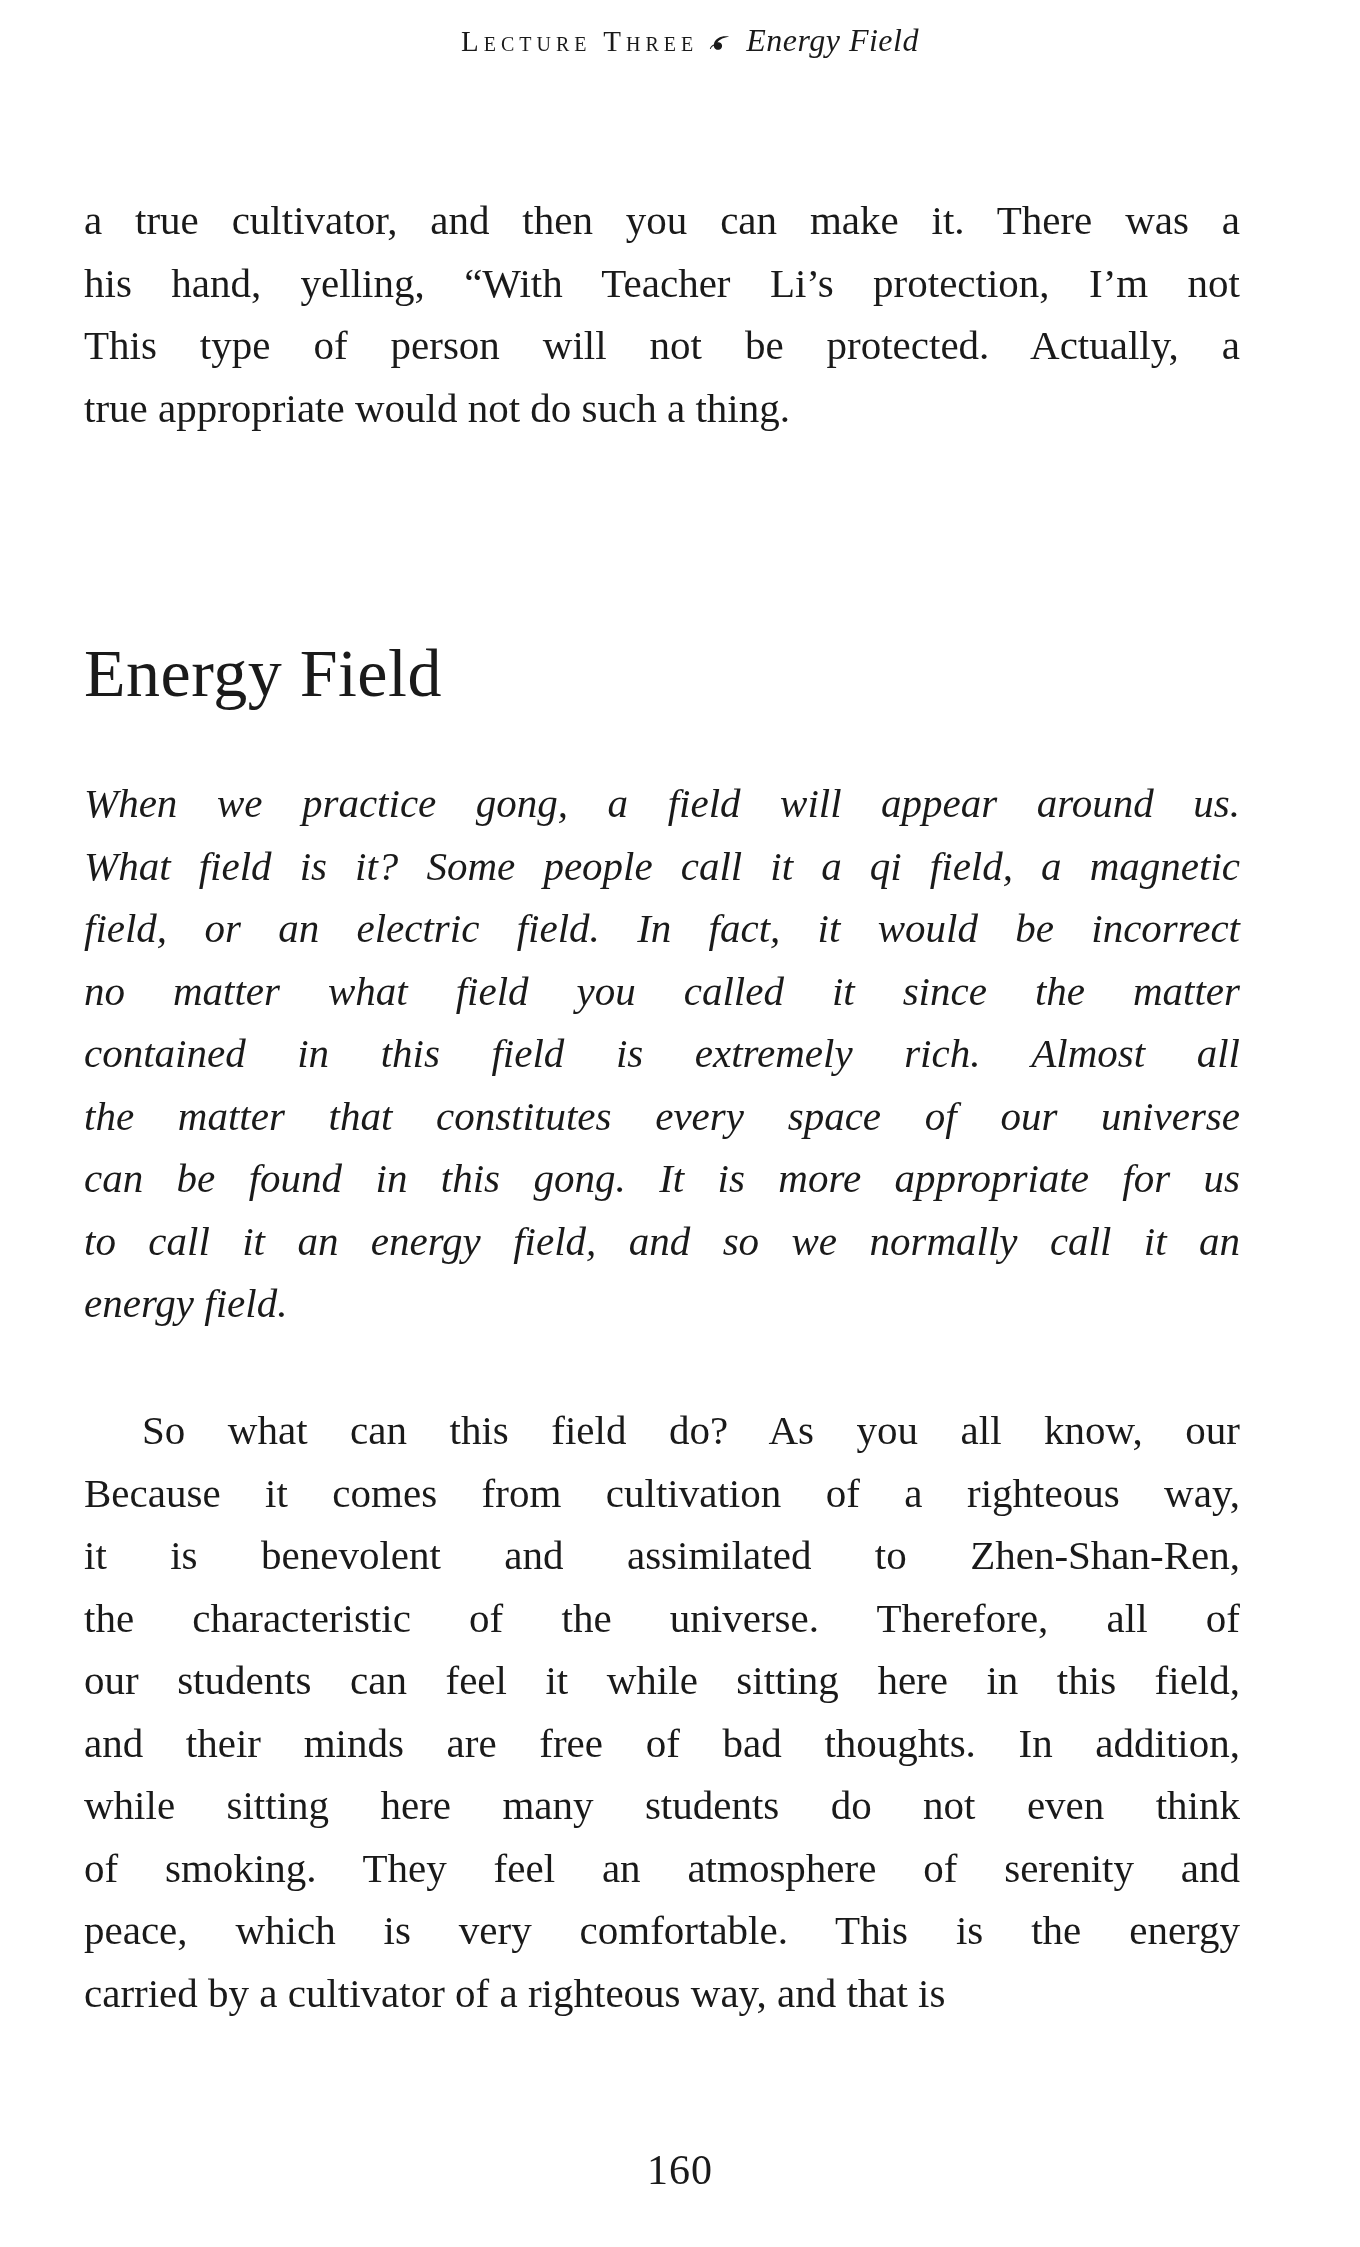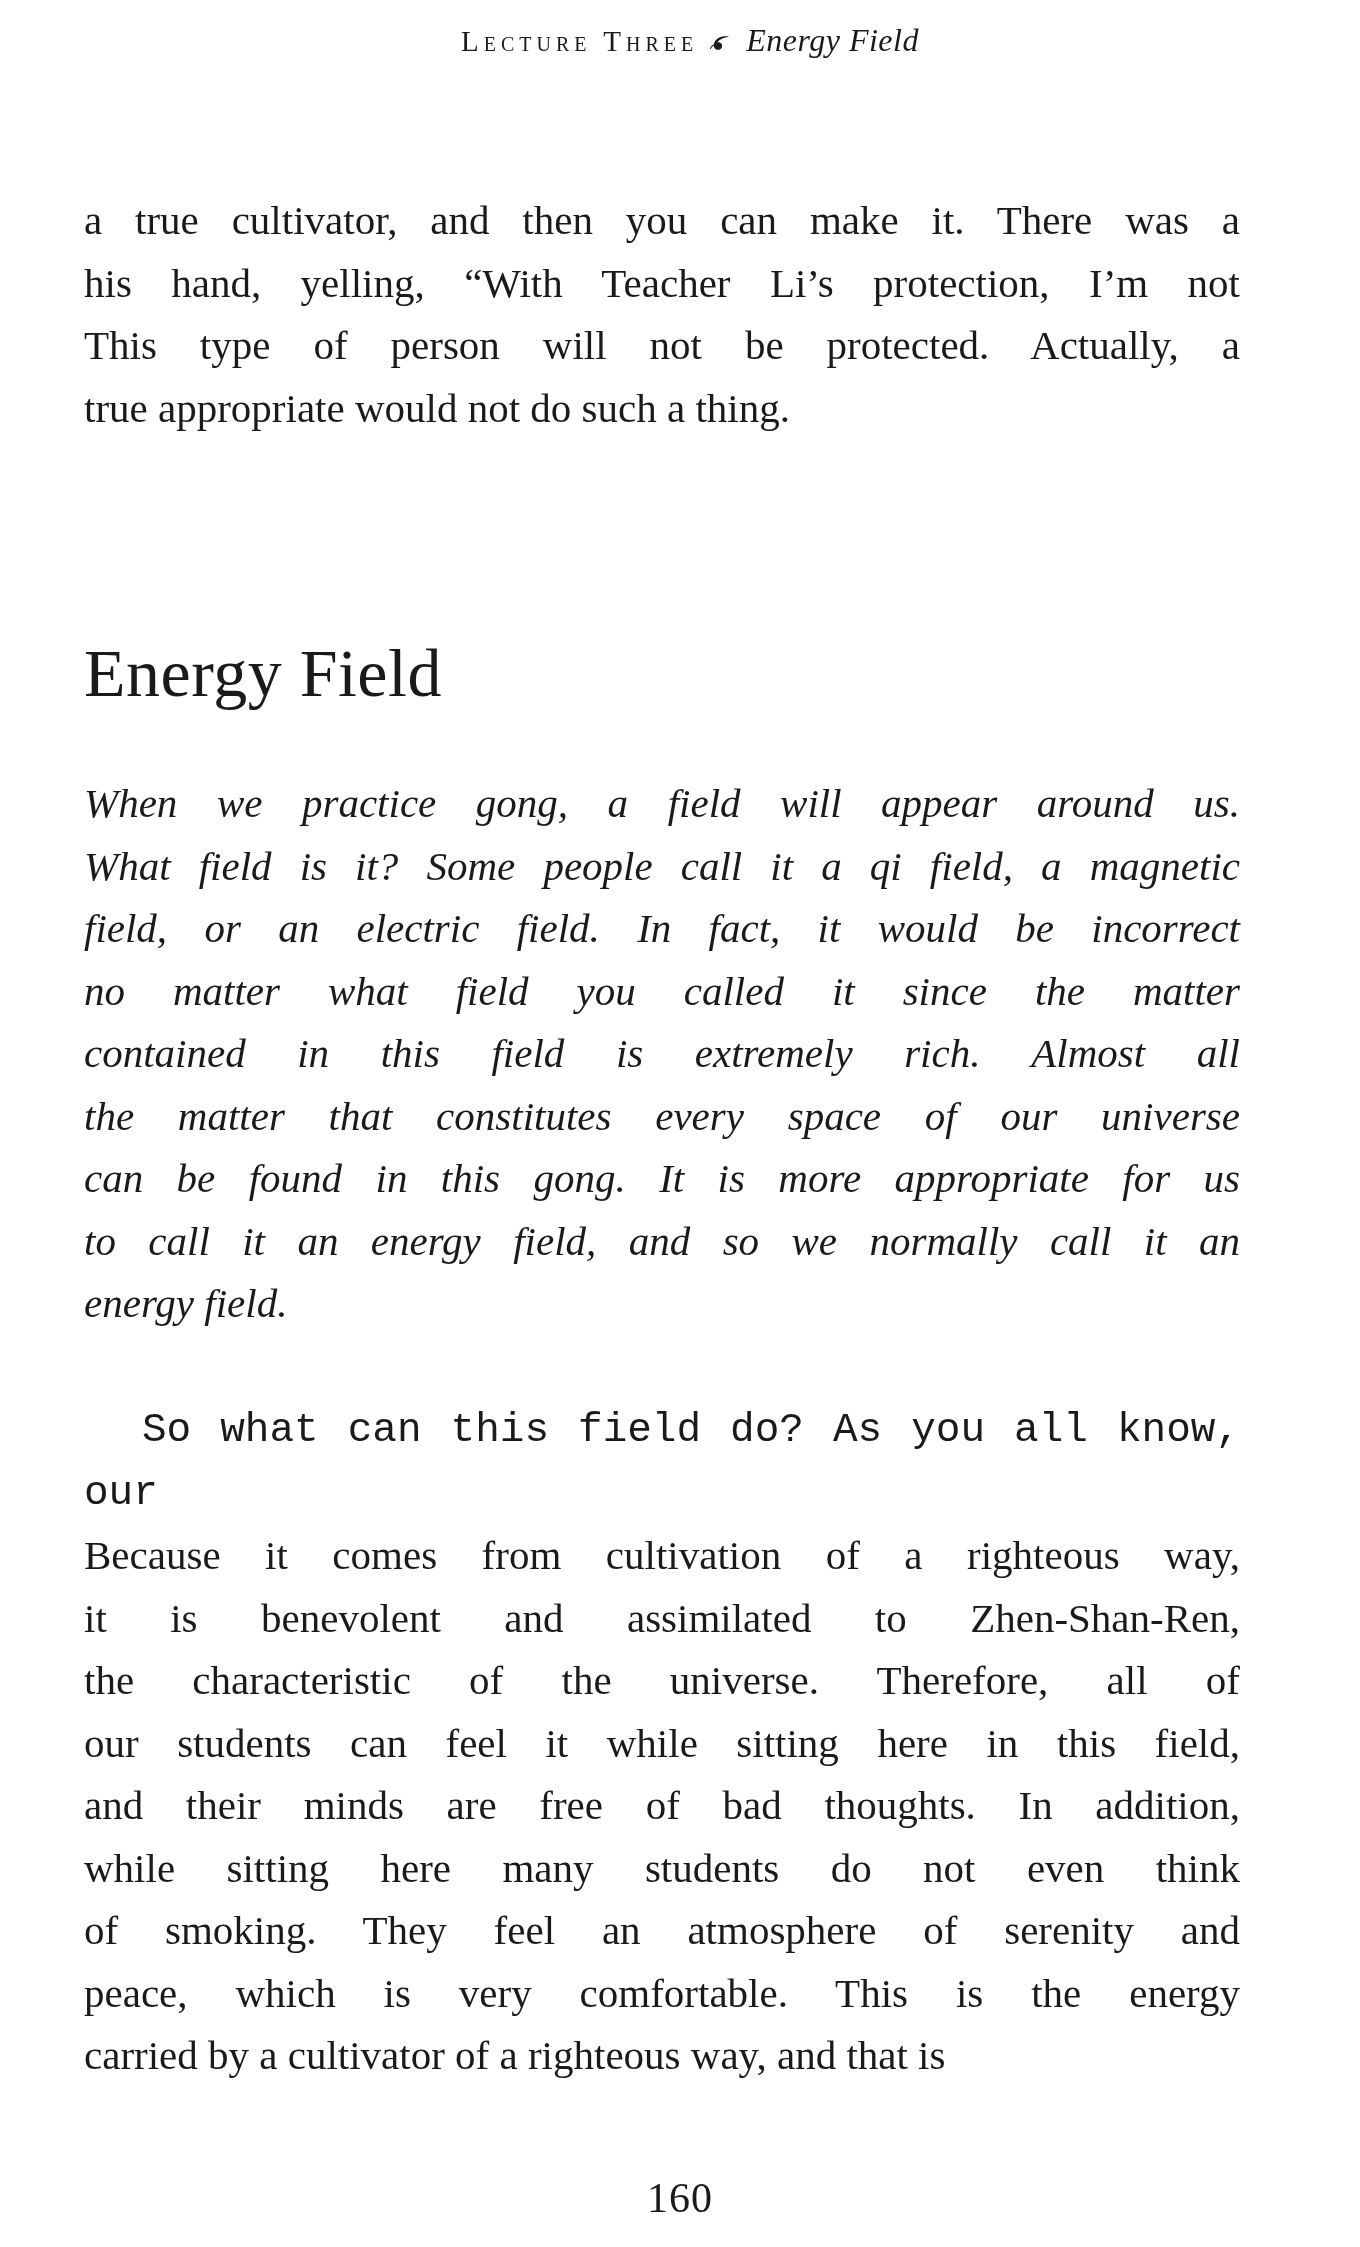--- a/index.html
+++ b/index.html
@@ -48,21 +48,21 @@
     left: 84px;
     width: 1156px;
     font-size: 41px;
     line-height: 62.5px;
   }
   .line {
     text-align: justify;
     text-align-last: justify;
   }
   .line.last { text-align-last: left; }
-  .indent-first .line:first-child { text-indent: 58px; font-family: Liberation Mono, monospace; }
+  .indent-first .line:first-child { text-indent: 58px; }
   #p1 { top: 145px; margin-top: 44px; }
   #p2 { top: 772px; font-style: italic; }
   #p3 { top: 1399px; }
   .section-heading {
     position: absolute;
     left: 84px;
     top: 633px;
     margin: 0;
     font-size: 68px;
     font-weight: 400;
@@ -70,21 +70,20 @@
     letter-spacing: 0.5px;
   }
   .folio {
     position: absolute;
     top: 2146px;
     left: 0;
     width: 100%;
     text-align: center;
     font-size: 42px;
     letter-spacing: 1px;
-    margin-top: 28px;
   }
 </style>
 </head>
 <body>
 
 <div class="page">
 
   <header class="running-head">
     <span class="rh-chapter">Lecture Three</span><span class="rh-fleuron"><svg viewBox="0 0 24 24" aria-hidden="true">
           <path d="M21.2 4.6c-6.9-1.3-13.8 1.1-15.3 7.3-.45 1.9 0 3.8 1.55 5 1.85 1.4 4.5 1.05 5.85-.7 1.25-1.65.95-4-.6-5.25-.95-.75-2.2-.95-3.3-.5C11.5 7.3 16.3 5.6 21.2 4.6z"></path>

